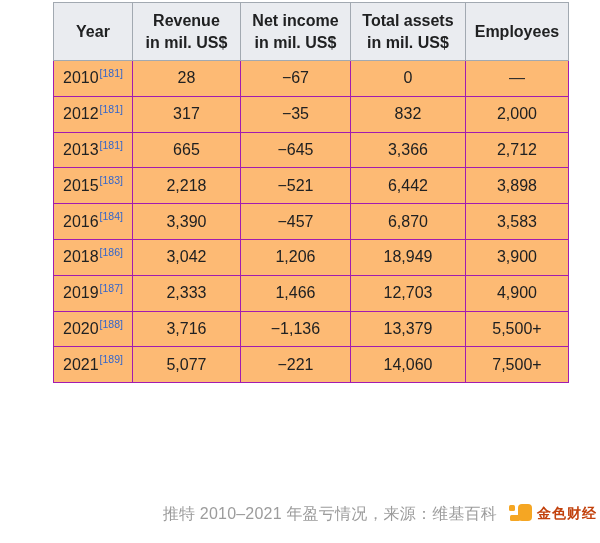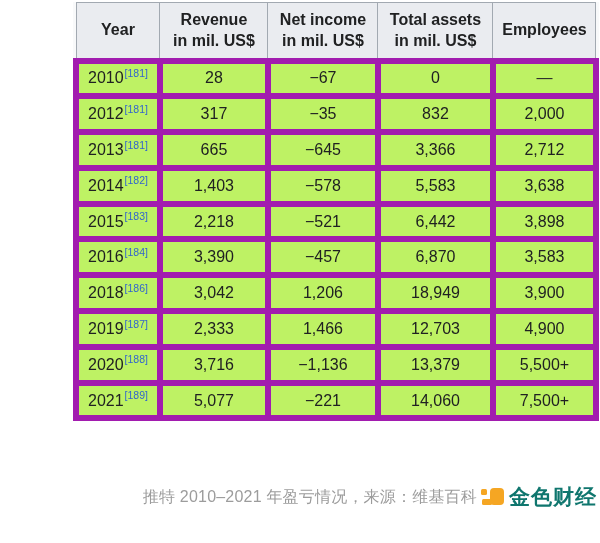--- a/index.html
+++ b/index.html
@@ -12,44 +12,43 @@
     color: #202122;
   }
   .table-wrap {
     position: absolute;
     left: 53px; top: 2px;
   }
   table.wikitable {
     border-collapse: collapse;
     table-layout: fixed;
     background: #f8f9fa;
-    margin-left: 20px;
   }
   col.c-year { width: 77px; }
   col.c-rev { width: 108px; }
   col.c-net { width: 110px; }
   col.c-assets { width: 115px; }
   col.c-emp { width: 103px; }
   table.wikitable th {
     background: #eaecf0;
     border: 1px solid #a2a9b1;
     height: 58px;
     font-size: 16px;
     font-weight: bold;
     text-align: center;
     vertical-align: middle;
     line-height: 1.35;
     padding: 2px 4px;
   }
   table.wikitable td {
-    border: 6px solid #a21caf;
+    border: 1px solid #a21caf;
     height: 35.8px;
     font-size: 16px;
     vertical-align: middle;
-    background: #bef264;
+    background: #fdba74;
     padding: 2px 9px;
   }
   td.year-cell { text-align: center; padding: 2px 4px; white-space: nowrap; }
   td.num-cell { text-align: center; font-variant-numeric: tabular-nums; }
   td.na {
     background: #ececec;
     text-align: center;
     color: #2c2c2c;
   }
   sup.ref {
@@ -57,25 +56,25 @@
     font-size: 10.5px;
     line-height: 0;
     margin-left: 1px;
   }
   .header-line { display: block; }
   .header-line:empty { display: none; }
 
   .footer {
     position: absolute;
     right: 3px;
-    top: 482px;
+    top: 495px;
     height: 30px;
     display: flex;
-    align-items: center;
-    gap: 4px;
+    align-items: flex-end;
+    gap: 12px;
     white-space: nowrap;
   }
   .caption {
     color: #9c9c9c;
     font-size: 16px;
     letter-spacing: 0.2px;
   }
   .logo {
     display: inline-flex;
     align-items: center;
@@ -98,23 +97,23 @@
     background: #f5a623;
     border-radius: 4px;
   }
   .li-foot {
     position: absolute; left: 1px; top: 13px;
     width: 10px; height: 6px;
     background: #f5a623;
     border-radius: 1.5px;
   }
   .logo-text {
-    font-size: 21px;
+    font-size: 14px;
     font-weight: bold;
-    color: #0f766e;
+    color: #c2410c;
     letter-spacing: 1px;
   }
 </style>
 </head>
 <body>
 
 <div class="table-wrap">
   <table class="wikitable">
     <colgroup>
       <col class="c-year">
@@ -163,27 +162,20 @@
           <td class="num-cell">2,000</td>
         </tr>
         <tr>
           <td class="year-cell"><span>2013</span><sup class="ref">[181]</sup></td>
           <td class="num-cell">665</td>
           <td class="num-cell">−645</td>
           <td class="num-cell">3,366</td>
           <td class="num-cell">2,712</td>
         </tr>
         <tr>
-          <td class="year-cell"><span>2014</span><sup class="ref">[182]</sup></td>
-          <td class="num-cell">1,403</td>
-          <td class="num-cell">−578</td>
-          <td class="num-cell">5,583</td>
-          <td class="num-cell">3,638</td>
-        </tr>
-        <tr>
           <td class="year-cell"><span>2015</span><sup class="ref">[183]</sup></td>
           <td class="num-cell">2,218</td>
           <td class="num-cell">−521</td>
           <td class="num-cell">6,442</td>
           <td class="num-cell">3,898</td>
         </tr>
         <tr>
           <td class="year-cell"><span>2016</span><sup class="ref">[184]</sup></td>
           <td class="num-cell">3,390</td>
           <td class="num-cell">−457</td>

